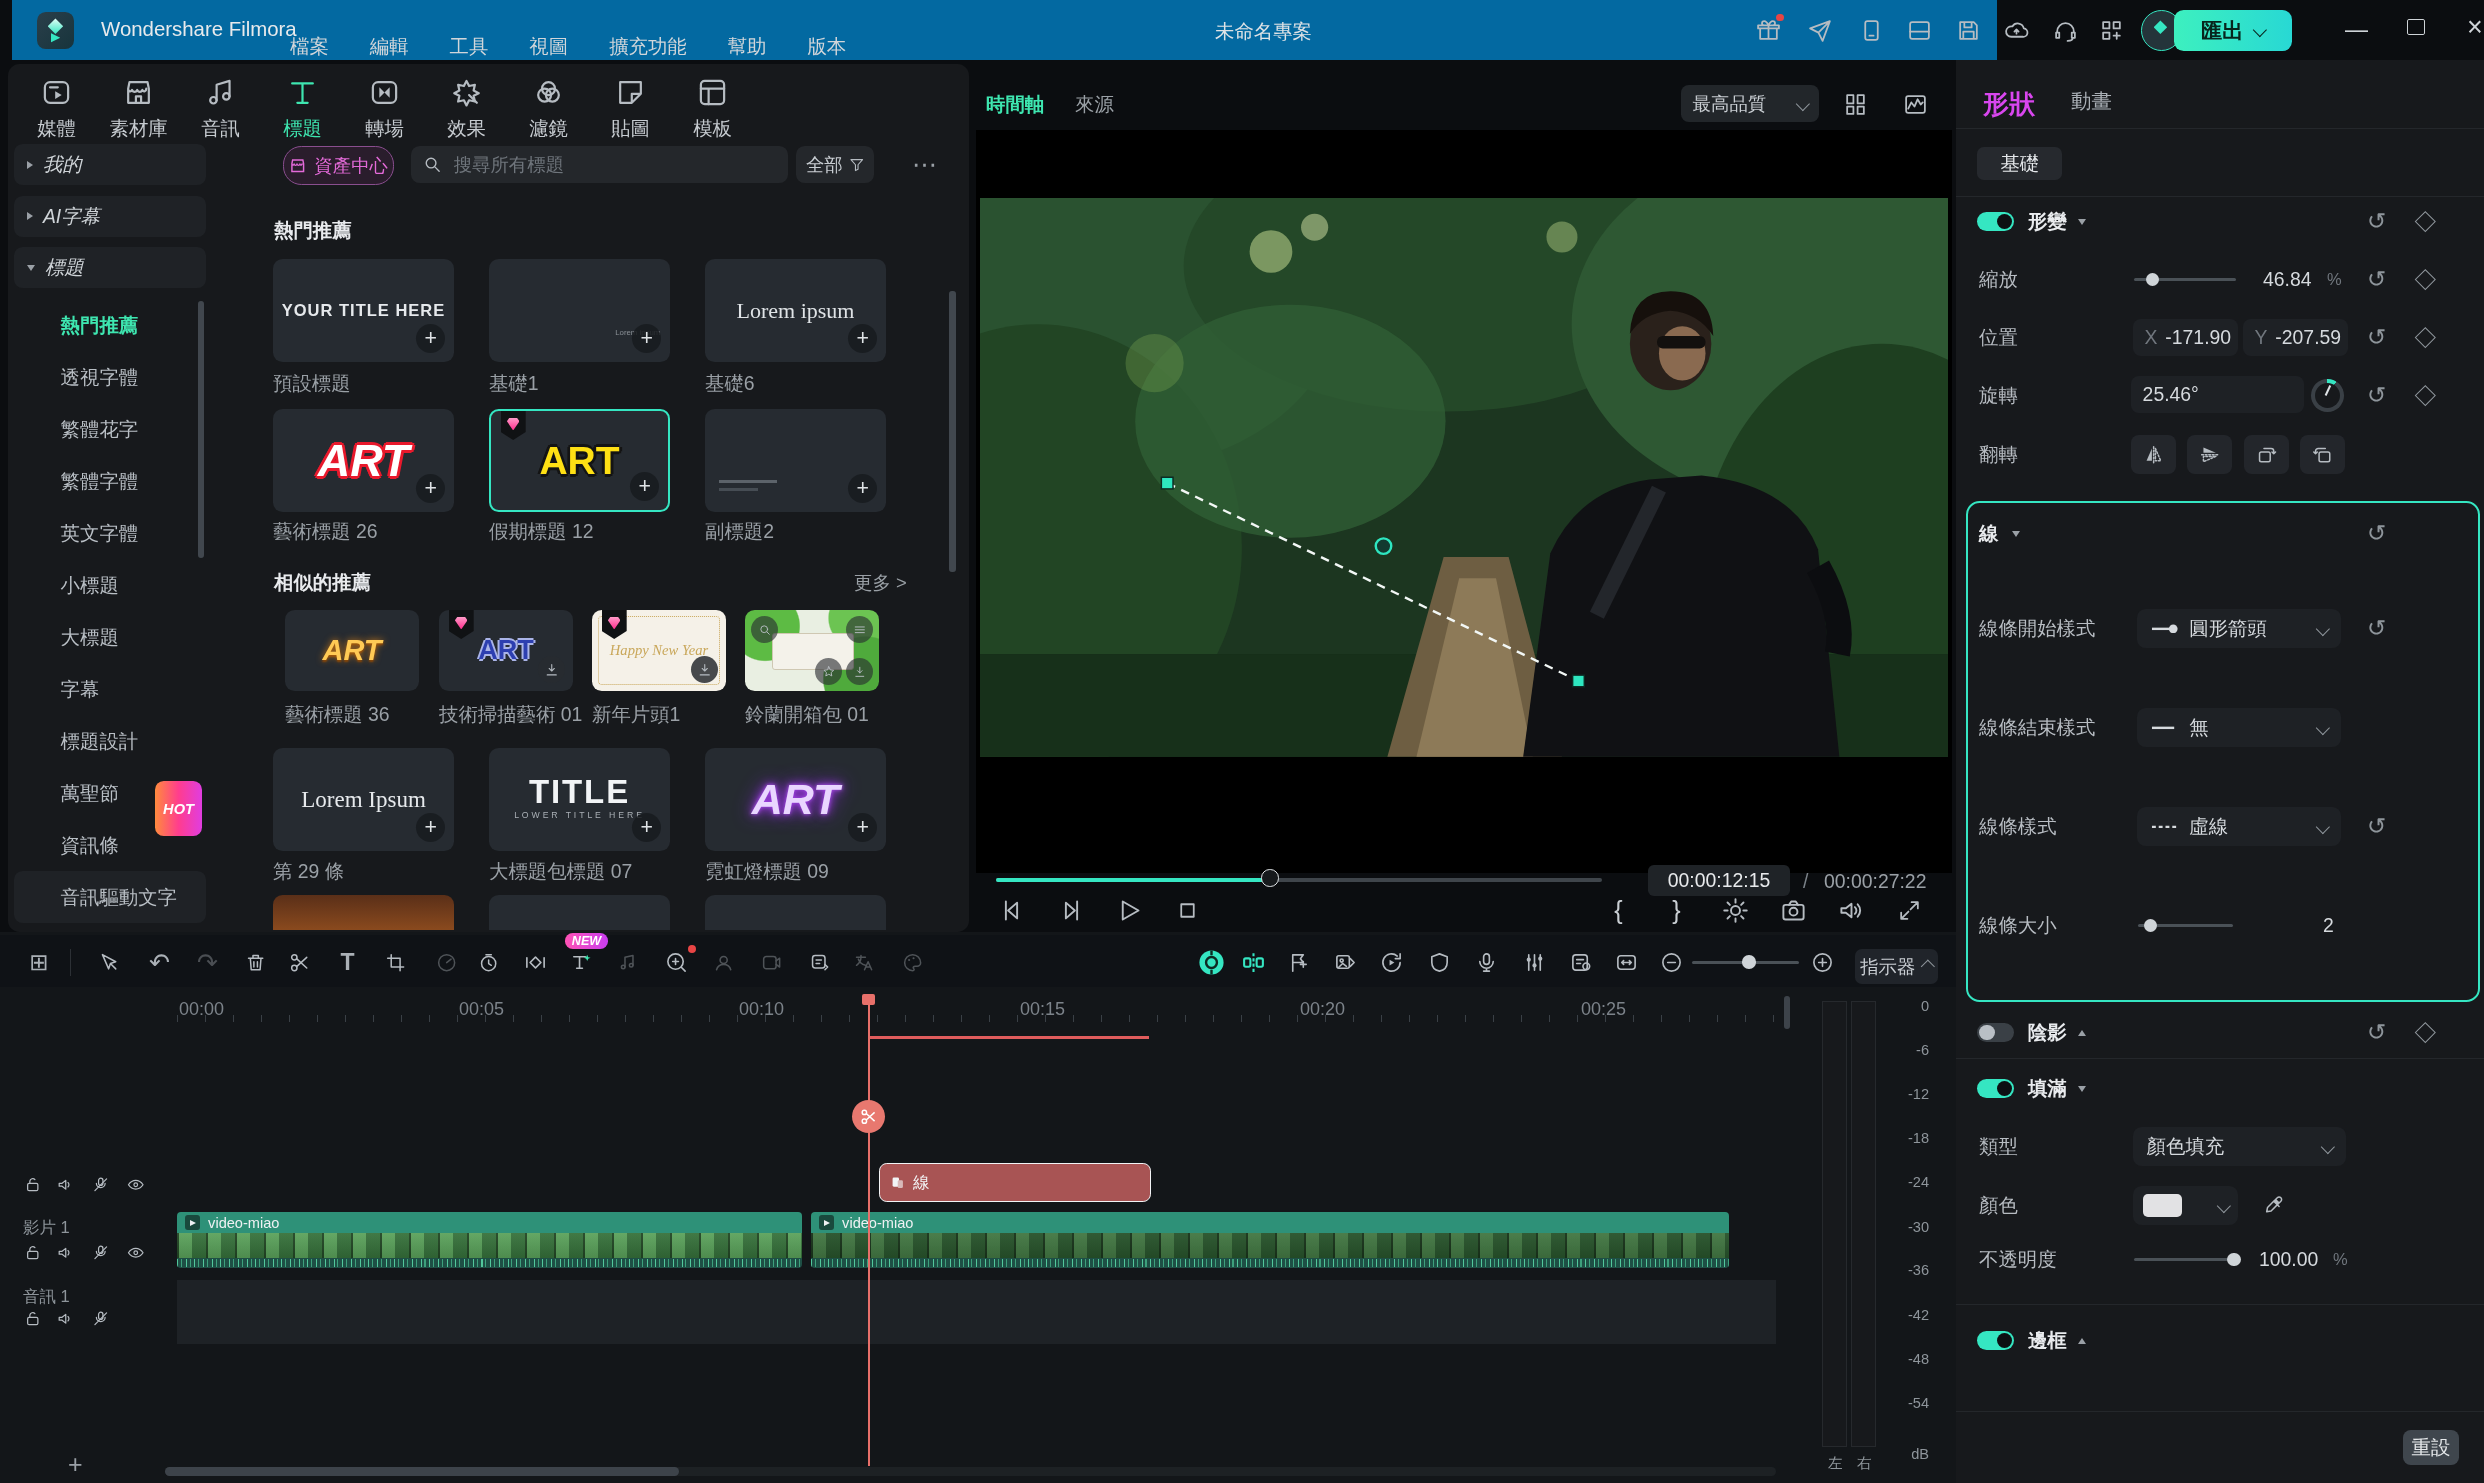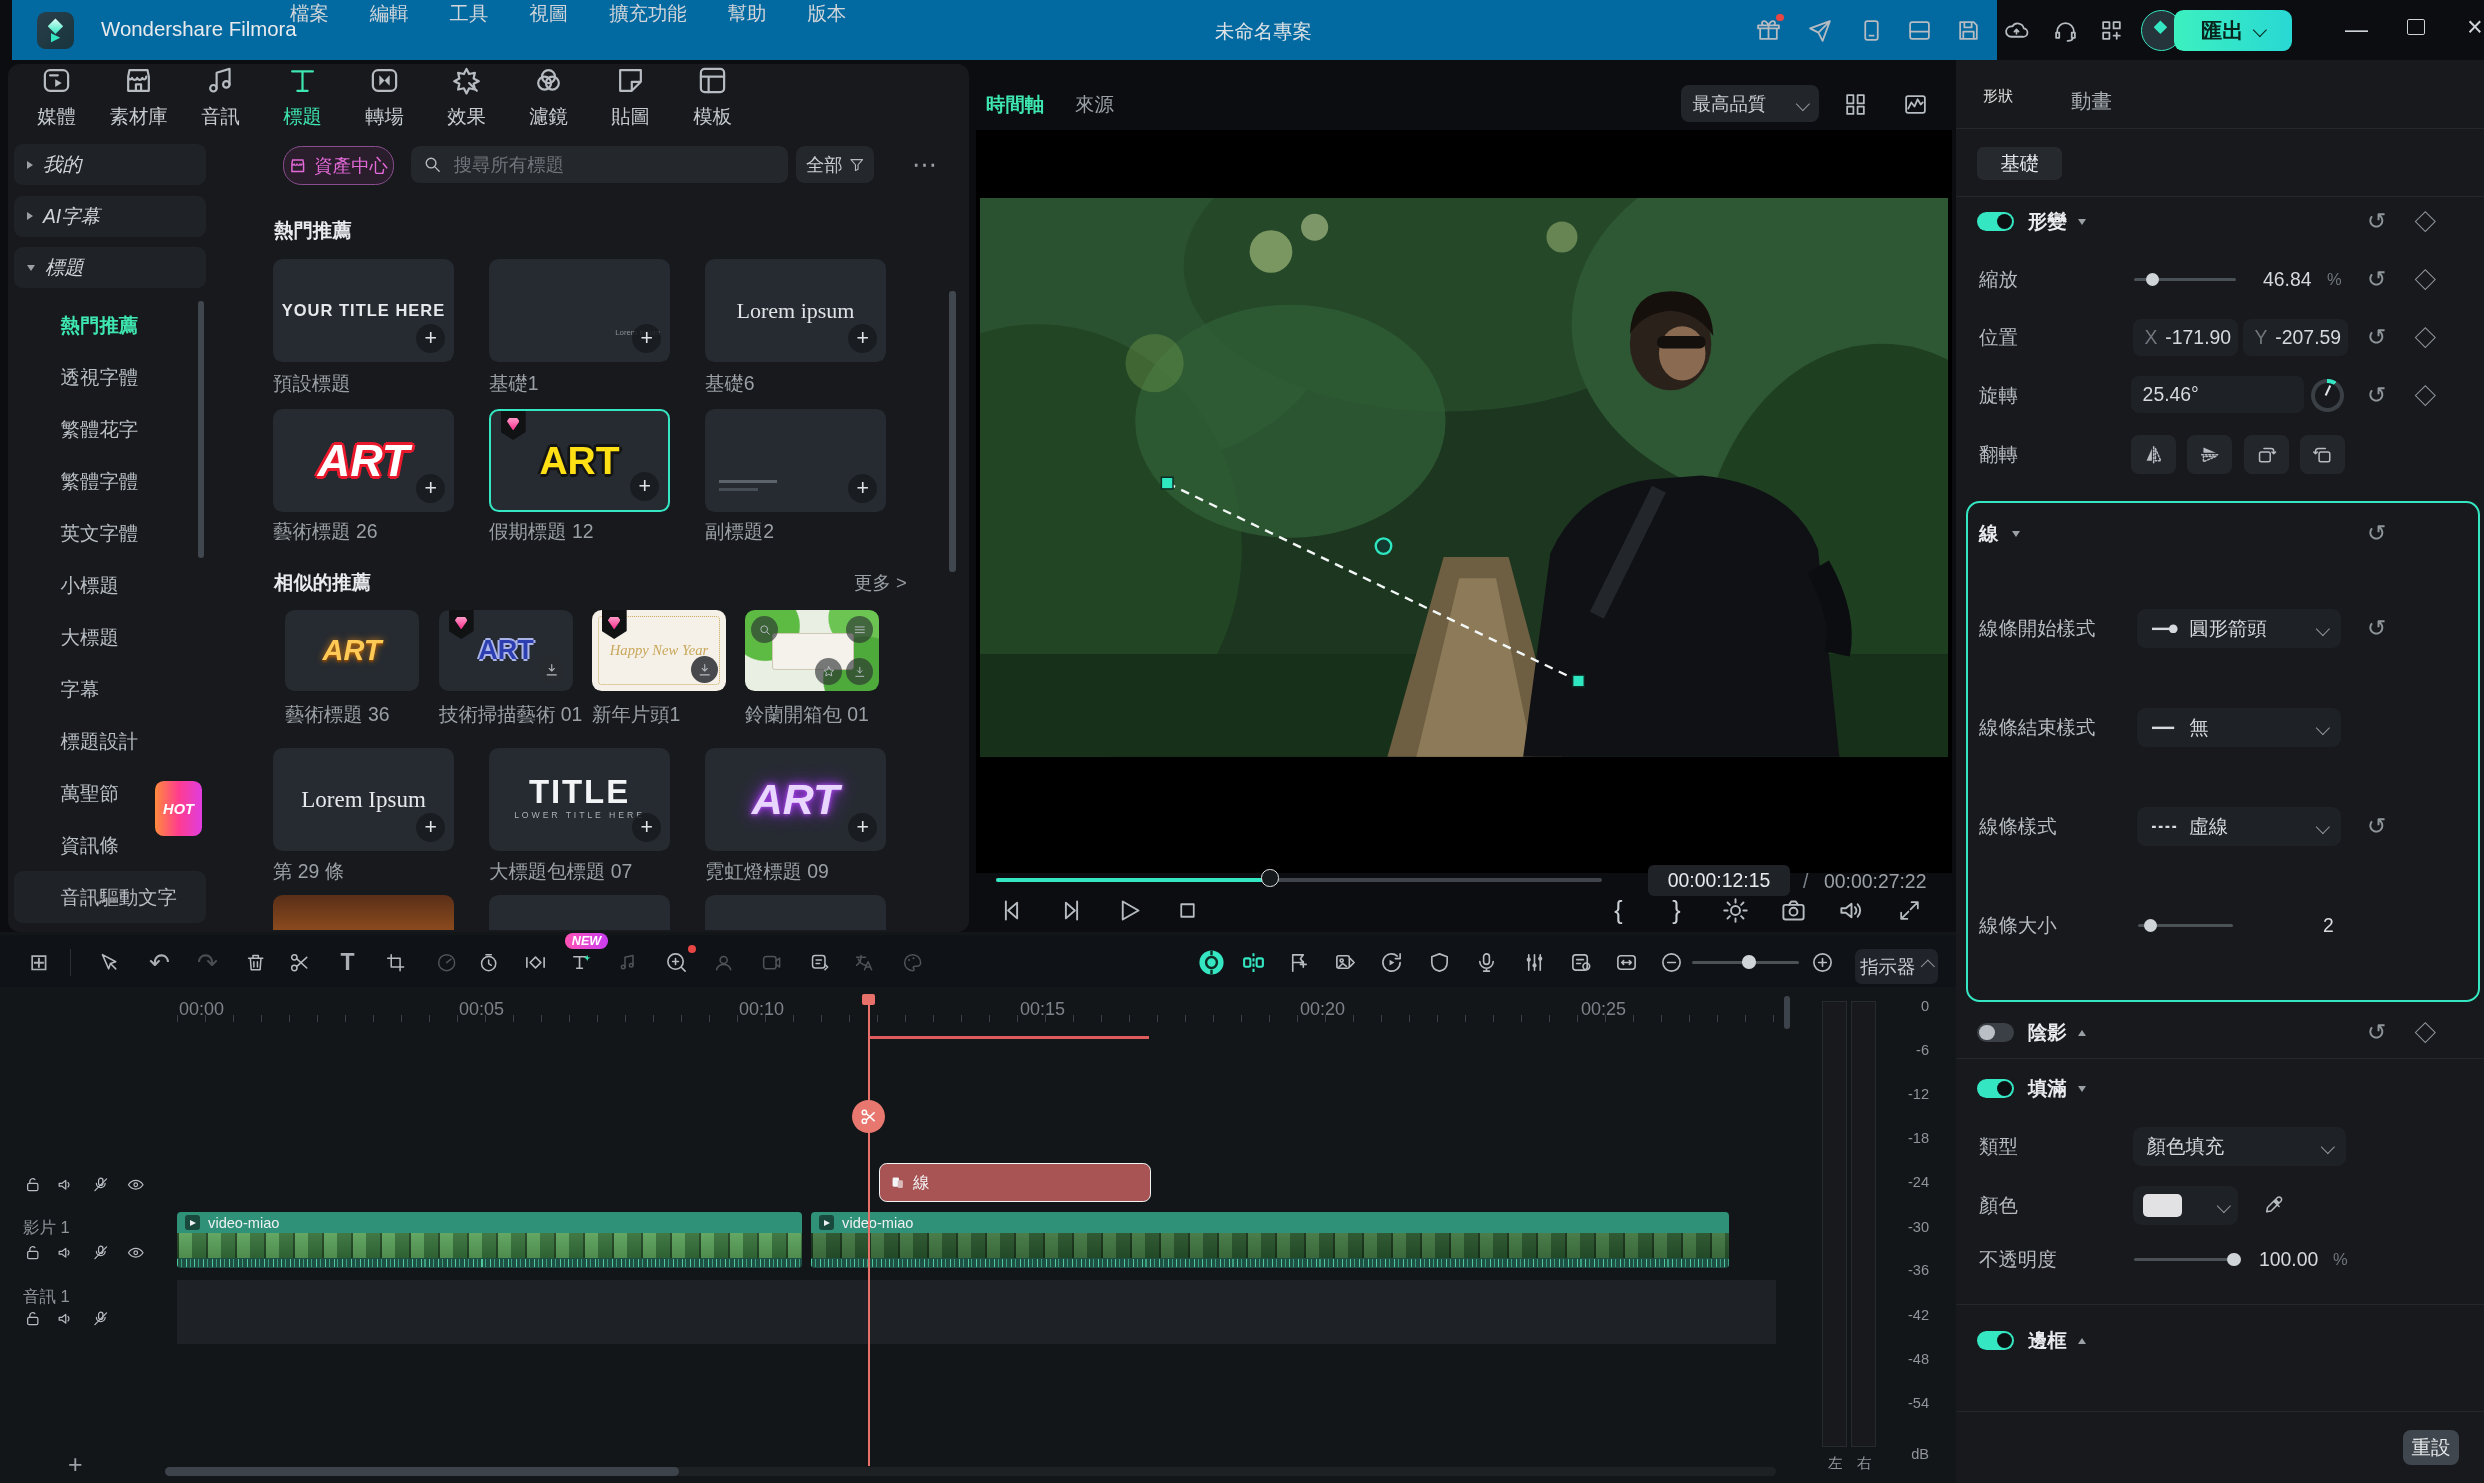--- a/index.html
+++ b/index.html
@@ -1,18 +1,18 @@
 <!DOCTYPE html>
 <html><head>
 <meta charset="utf-8">
 <style>
   html,body{margin:0;padding:0;background:#000;}
   .app{position:relative;width:2484px;height:1484px;background:#0b0d10;font-family:"Liberation Sans",sans-serif;overflow:hidden;color:#c9ced3;}
   .abs{position:absolute;}
-  .flex{display:flex;align-items:flex-start;}
+  .flex{display:flex;align-items:flex-end;}
   .ic{display:flex;align-items:center;justify-content:center;}
   .ic svg{display:block;}
   svg .st{stroke:#b6bcc2;fill:none;stroke-width:1.7;stroke-linecap:round;stroke-linejoin:round;}
   .dim{opacity:.38;}
   .ttl{color:#e9ebee;font-weight:bold;font-size:19.4px;}
   .chev{width:8.7px;height:8.7px;border-right:1.9px solid #8e959b;border-bottom:1.9px solid #8e959b;transform:rotate(45deg);display:inline-block;}
   .chevup{transform:rotate(-135deg);}
   .rst{color:#8e959b;font-size:23px;line-height:1;}
   .kf{width:12.6px;height:12.6px;border:1.9px solid #8e959b;transform:rotate(45deg);display:inline-block;}
   .tgl{width:37px;height:19.4px;border-radius:9.7px;position:relative;display:inline-block;}
@@ -566,21 +566,21 @@
         <path class="st" d="M3 10h4l5-4v12l-5-4H3zM15 9a4 4 0 0 1 0 6M17.5 6.5a8 8 0 0 1 0 11"></path>
       </svg>
   </div>
   <div class="abs ic trico" style="left:1890px">
     <svg width="25" height="25" viewBox="0 0 24 24">
         <path class="st" d="M14 4h6v6M10 20H4v-6M20 4l-7 7M4 20l7-7"></path>
       </svg>
   </div>
 
   <div class="abs rpanel">
-    <div class="abs" style="left:27px;top:27px;color:#e5e5e5;font-weight:normal;font-size:15px">形狀</div>
+    <div class="abs" style="left:27px;top:27px;color:#d946ef;font-weight:bold;font-size:26px">形狀</div>
     <div class="abs" style="left:115px;top:27px;color:#aab0b6;font-size:20.4px">動畫</div>
     <div class="rp-div" style="top:68px"></div>
     <div class="chip">基礎</div>
     <div class="rp-div" style="top:136px"></div>
 
     <div class="rrow" style="top:142px">
       <span class="tgl on" style="margin-left:21.3px"></span>
       <span class="ttl" style="margin-left:13.6px">形變</span>
       <span class="card2" style="margin-left:11.6px"></span>
       <span class="rst" style="position:absolute;left:411px">↺</span>

